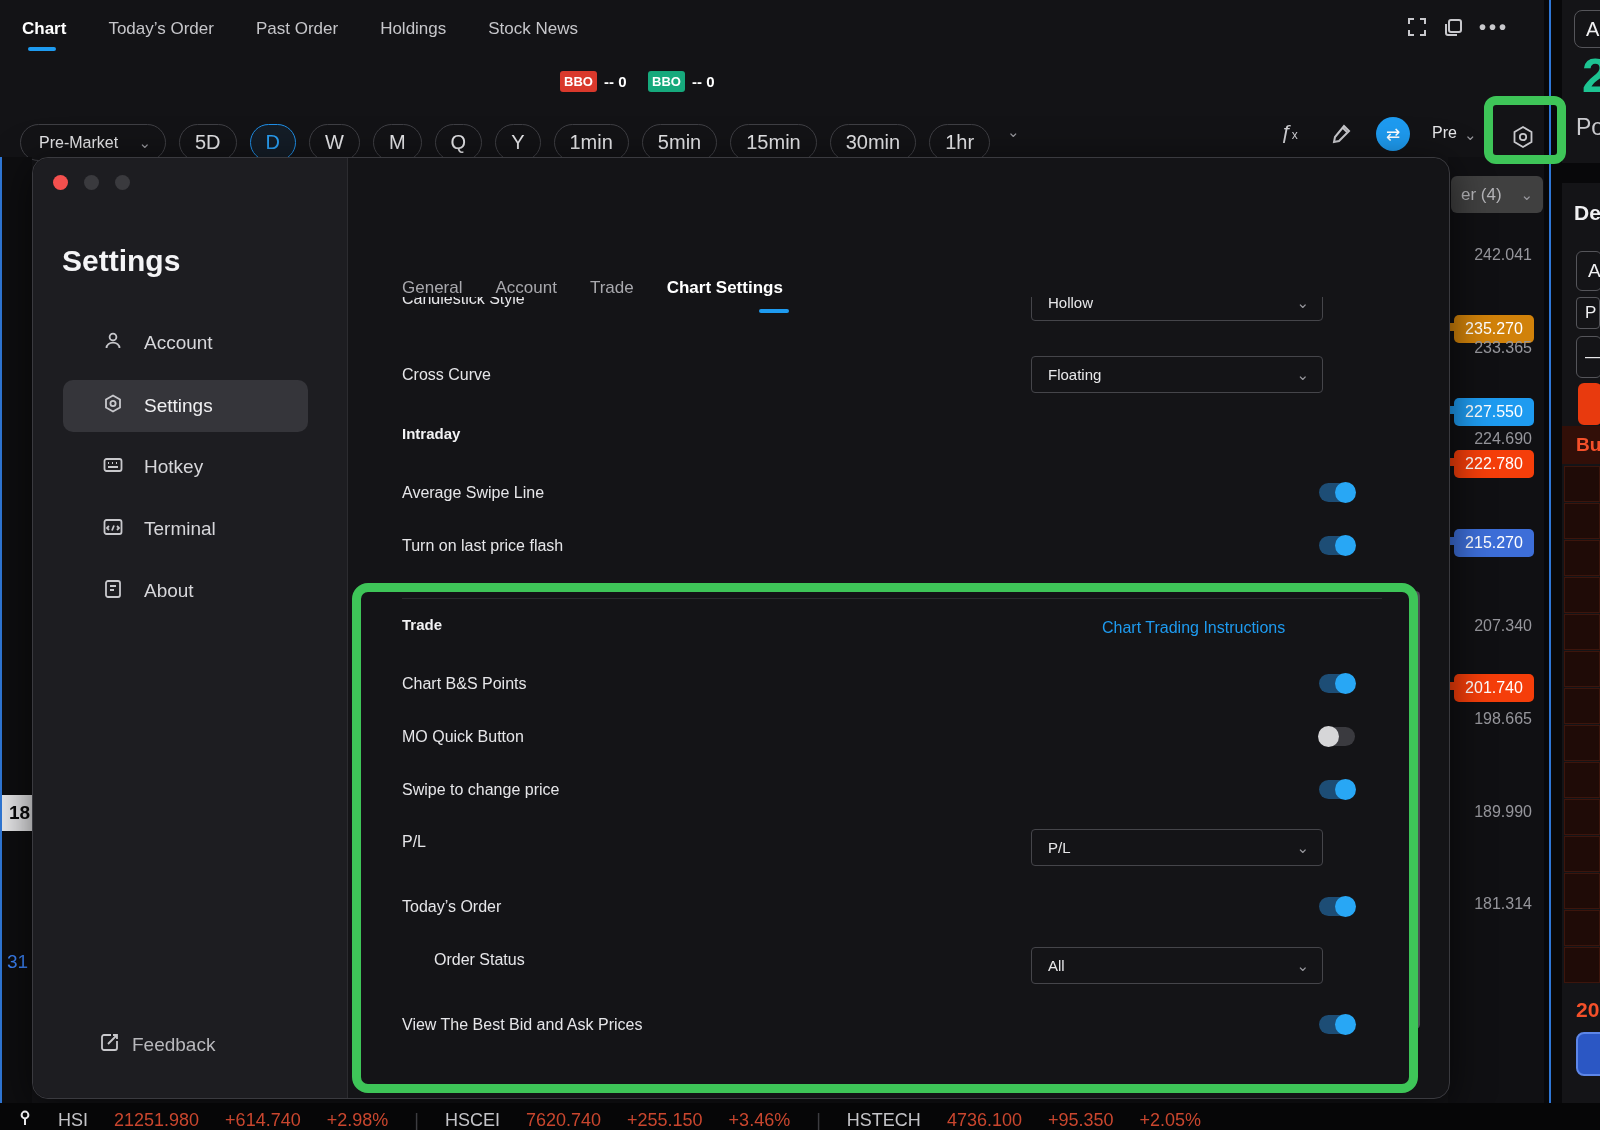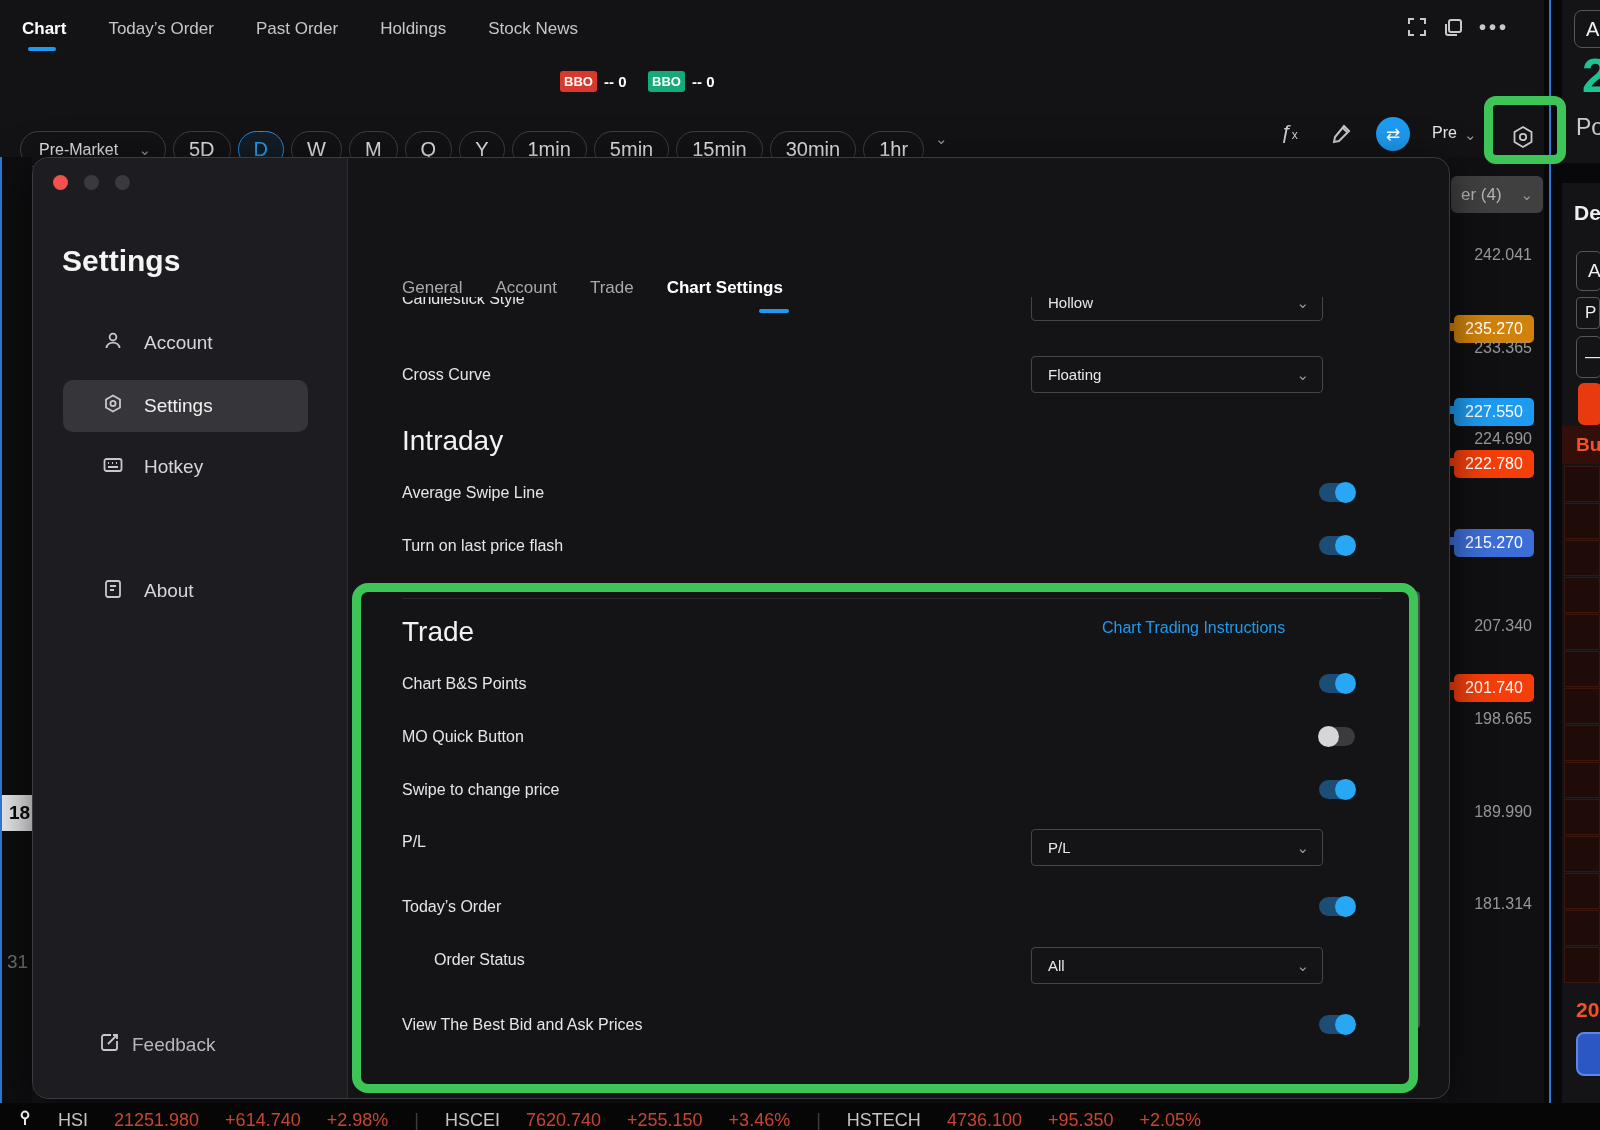--- a/index.html
+++ b/index.html
@@ -41,21 +41,21 @@
   
   .modal{left:32px;top:157px;width:1416px;height:940px;background:#141417;border:1px solid #3a3a3f;border-radius:16px;z-index:10;box-shadow:0 8px 40px rgba(0,0,0,0.6);}
   .sidebar{position:absolute;left:0;top:0;width:315px;height:100%;background:#1d1d21;border-radius:16px 0 0 16px;border-right:1px solid #2c2c30;box-sizing:border-box;}
   .light{position:absolute;width:15px;height:15px;border-radius:50%;}
   .sb-item{position:absolute;left:30px;width:245px;height:52px;display:flex;align-items:center;border-radius:10px;color:#d6d6da;font-size:19px;}
   .sb-item.sel{background:#35353a;color:#f0f0f2;}
   .sb-item .icon{margin-left:39px;margin-right:20px;}
   .mtabs{position:absolute;left:369px;top:277px;display:flex;gap:33px;font-size:17px;color:#a8a8ad;}
   .mtab.active{color:#fff;font-weight:bold;}
   .row-label{position:absolute;left:369px;font-size:16px;color:#e6e6e9;white-space:nowrap;}
-  .heading{position:absolute;left:369px;font-size:28px;font-weight:normal;color:#f2f2f4;}
+  .heading{position:absolute;left:369px;font-size:15px;font-weight:bold;color:#f2f2f4;}
   .dropdown{position:absolute;width:292px;height:37px;border:1px solid #45454a;border-radius:4px;box-sizing:border-box;display:flex;align-items:center;font-size:15px;color:#e8e8ea;padding-left:16px;background:#141417;}
   .dropdown .chev{position:absolute;right:13px;top:10px;}
   .toggle{position:absolute;width:36px;height:19px;border-radius:10px;}
   .toggle .knob{position:absolute;top:-1px;width:21px;height:21px;border-radius:50%;}
   .toggle.on{background:#1d4d75;}
   .toggle.on .knob{right:-1px;background:#28a7f5;}
   .toggle.off{background:#3a3a3f;}
   .toggle.off .knob{left:-1px;background:#d6d6d8;}
   .clipwrap{position:absolute;overflow:hidden;}
   .link{color:#1e9bf0;font-size:16px;}
@@ -89,21 +89,21 @@
         <path d="M3 7 V16 a2 2 0 0 0 2 2 H14"></path>
     </svg>
   </span>
   <span class="abs dots" style="left:1479px;top:16px;">•••</span>
 
   <div class="abs chip" style="left:560px;top:71px;background:#d9392c;">BBO</div>
   <span class="abs chipval" style="left:604px;top:73px;">-- 0</span>
   <div class="abs chip" style="left:648px;top:71px;background:#16a97c;">BBO</div>
   <span class="abs chipval" style="left:692px;top:73px;">-- 0</span>
 
-  <div class="abs" style="left:20px;top:131px;display:flex;gap:7px;align-items:flex-start;">
+  <div class="abs" style="left:20px;top:124px;display:flex;gap:13px;align-items:flex-start;">
     <div class="pill" style="width:146px;justify-content:space-between;padding:0 14px 0 18px;font-size:16px;">
       <span>Pre-Market</span>
         <span class="chev">⌄</span>
     </div>
     <div class="pill">5D</div>
     <div class="pill sel">D</div>
     <div class="pill">W</div>
     <div class="pill">M</div>
     <div class="pill">Q</div>
     <div class="pill">Y</div>
@@ -129,21 +129,21 @@
   <span class="abs icon" style="left:1510px;top:124px;">
     <svg width="26" height="26" viewBox="0 0 26 26" fill="none" stroke="currentColor" stroke-width="1.8">
       <path d="M13 3 L21.5 8 V18 L13 23 L4.5 18 V8 Z"></path>
         <circle cx="13" cy="13" r="3.2"></circle>
     </svg>
   </span>
 
   <div class="abs" style="left:0;top:157px;width:32px;height:946px;background:#0e0e10;"></div>
   <div class="abs" style="left:0;top:157px;width:2px;height:946px;background:#2f77d6;"></div>
   <div class="abs" style="left:2px;top:795px;width:30px;height:36px;background:#e6e6e8;color:#0a0a0a;font-weight:bold;font-size:19px;display:flex;align-items:center;padding-left:7px;box-sizing:border-box;">18</div>
-  <span class="abs" style="left:7px;top:951px;font-size:19px;color:#737373;">31</span>
+  <span class="abs" style="left:7px;top:951px;font-size:19px;color:#3b82f6;">31</span>
 
   <div class="abs" style="left:1448px;top:157px;width:100px;height:946px;background:#101013;">
     <div style="position:absolute;left:3px;top:19px;width:92px;height:37px;background:#404040;border-radius:6px;display:flex;align-items:center;justify-content:space-between;padding:0 10px;box-sizing:border-box;font-size:17px;color:#b4b4b8;">
       <span>er (4)</span>
         <span class="chev">⌄</span>
     </div>
     <span class="ladder-plain" style="top:89px;">242.041</span>
     <div class="ladder-badge" style="top:158px;background:#d1820a;">235.270</div>
     <span class="ladder-plain" style="top:182px;">233.365</span>
     <div class="ladder-badge" style="top:241px;background:#1e9bf0;">227.550</div>
@@ -217,20 +217,29 @@
         <span>Settings</span>
       </div>
       <div class="sb-item" style="top:283px;">
         <span class="icon">
           <svg width="22" height="22" viewBox="0 0 22 22" fill="none" stroke="currentColor" stroke-width="1.8">
               <rect x="2.5" y="5" width="17" height="12" rx="2"></rect>
               <path d="M6 9 h1 M10 9 h1 M14 9 h1 M6 13 h10"></path>
             </svg>
         </span>
         <span>Hotkey</span>
+      </div>
+      <div class="sb-item" style="top:345px;">
+        <span class="icon">
+          <svg width="22" height="22" viewBox="0 0 22 22" fill="none" stroke="currentColor" stroke-width="1.8">
+              <rect x="2.5" y="4" width="17" height="14" rx="2"></rect>
+              <path d="M7 10 l-2 2 l2 2 M15 10 l2 2 l-2 2 M12 9.5 l-2 5"></path>
+            </svg>
+        </span>
+        <span>Terminal</span>
       </div>
       <div class="sb-item" style="top:407px;">
         <span class="icon">
           <svg width="22" height="22" viewBox="0 0 22 22" fill="none" stroke="currentColor" stroke-width="1.8">
               <rect x="4" y="3" width="14" height="16" rx="2"></rect>
               <path d="M8 8 h6 M8 12 h4"></path>
             </svg>
         </span>
         <span>About</span>
       </div>

